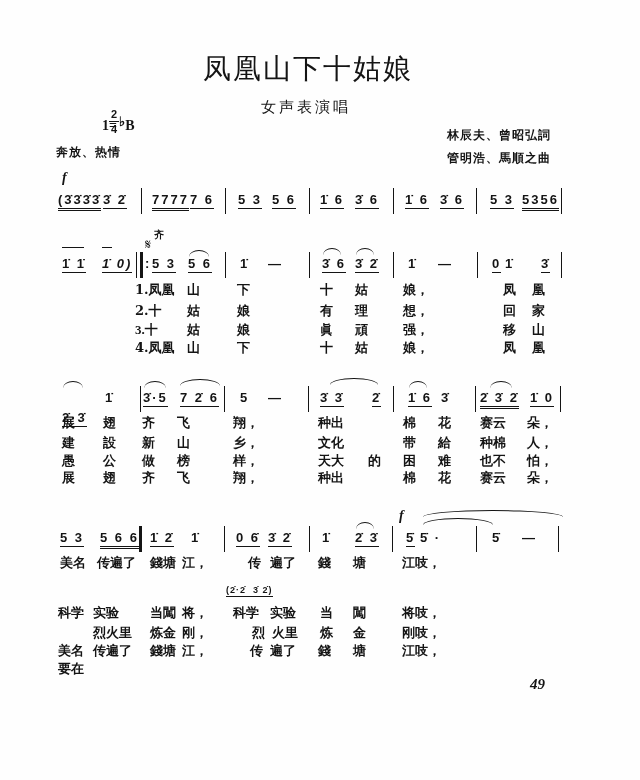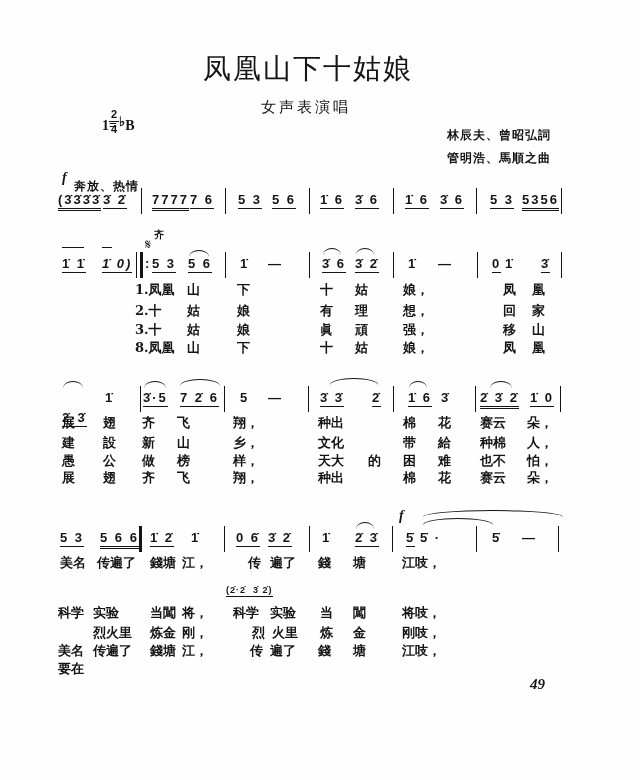--- a/index.html
+++ b/index.html
@@ -4,21 +4,21 @@
 <style>
   html, body { margin:0; padding:0; background:#ffffff; }
   #page { position:relative; width:640px; height:780px; background:#fefefe; overflow:hidden; color:#141414; }
   .abs { position:absolute; white-space:pre; }
   .title { left:200px; top:50px; width:216px; text-align:center; font:28px "DejaVu Serif", serif; letter-spacing:2px; font-weight:normal; }
   .subtitle { left:250px; top:98px; width:112px; text-align:center; font:15px "DejaVu Serif", serif; letter-spacing:3px; }
   .key { left:62px; top:118px; font:bold 14px "Liberation Serif", serif;margin-left:40px; }
   .key .flat { font-size:13px; position:relative; top:-4px; margin-left:2px; }
   .frac { position:absolute; left:109px; top:108px; width:10px; text-align:center; font:bold 11px "Liberation Sans", sans-serif; line-height:12px; }
   .frac .line { display:block; border-top:1px solid #141414; margin:1px 0; }
-  .tempo { left:74px; top:144px; font:bold 12px "DejaVu Sans", sans-serif; letter-spacing:1px;margin-top:34px; }
+  .tempo { left:56px; top:144px; font:bold 12px "DejaVu Sans", sans-serif; letter-spacing:1px; }
   .credit { font:bold 12px "DejaVu Serif", serif; letter-spacing:1px; }
   .dyn { font:italic bold 14px "Liberation Serif", serif; }
   .n { position:absolute; white-space:pre; font:bold 13px "Liberation Sans", sans-serif; line-height:15px; letter-spacing:2px; padding-bottom:1px; }
   .u1 { border-bottom:1px solid #141414; }
   .u2 { border-bottom:3px double #141414; }
   .bar { position:absolute; width:0; border-left:1.5px solid #141414; height:26px; }
   .bar.thick { border-left:3px solid #141414; }
   .slur { position:absolute; height:6px; border-top:1.3px solid #141414; border-radius:50% 50% 0 0 / 100% 100% 0 0; }
   .ovl { position:absolute; height:0; border-top:1px solid #141414; }
   .ly { position:absolute; white-space:pre; font:bold 13px "DejaVu Serif", serif; line-height:16px; }
@@ -105,30 +105,30 @@
 
   <span class="ly" style="left:135px;top:303px;">2.十</span>
   <span class="ly" style="left:187px;top:303px;">姑</span>
   <span class="ly" style="left:237px;top:303px;">娘</span>
   <span class="ly" style="left:320px;top:303px;">有</span>
   <span class="ly" style="left:355px;top:303px;">理</span>
   <span class="ly" style="left:403px;top:303px;">想，</span>
   <span class="ly" style="left:503px;top:303px;">回</span>
   <span class="ly" style="left:532px;top:303px;">家</span>
 
-  <span class="ly" style="left:135px;top:322px;">3.十</span>
+  <span class="ly" style="left:135px;top:322px;font-family:Liberation Serif, serif;">3.十</span>
   <span class="ly" style="left:187px;top:322px;">姑</span>
   <span class="ly" style="left:237px;top:322px;">娘</span>
   <span class="ly" style="left:320px;top:322px;">眞</span>
   <span class="ly" style="left:355px;top:322px;">頑</span>
   <span class="ly" style="left:403px;top:322px;">强，</span>
   <span class="ly" style="left:503px;top:322px;">移</span>
   <span class="ly" style="left:532px;top:322px;">山</span>
 
-  <span class="ly" style="left:135px;top:340px;">8.凤凰</span>
+  <span class="ly" style="left:135px;top:340px;">4.凤凰</span>
   <span class="ly" style="left:187px;top:340px;">山</span>
   <span class="ly" style="left:237px;top:340px;">下</span>
   <span class="ly" style="left:320px;top:340px;">十</span>
   <span class="ly" style="left:355px;top:340px;">姑</span>
   <span class="ly" style="left:403px;top:340px;">娘，</span>
   <span class="ly" style="left:503px;top:340px;">凤</span>
   <span class="ly" style="left:532px;top:340px;">凰</span>
 
   <span class="slur" style="left:63px;top:381px;width:20px;"></span>
   <span class="n u1" style="left:62px;top:410px;">2̇·3̇</span>

